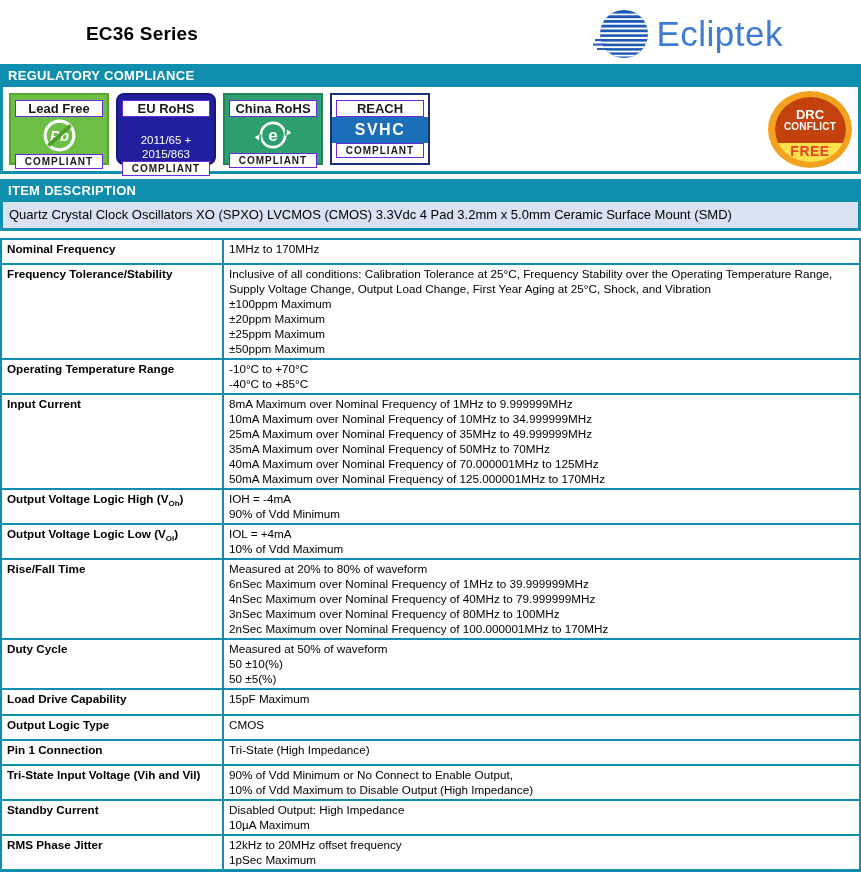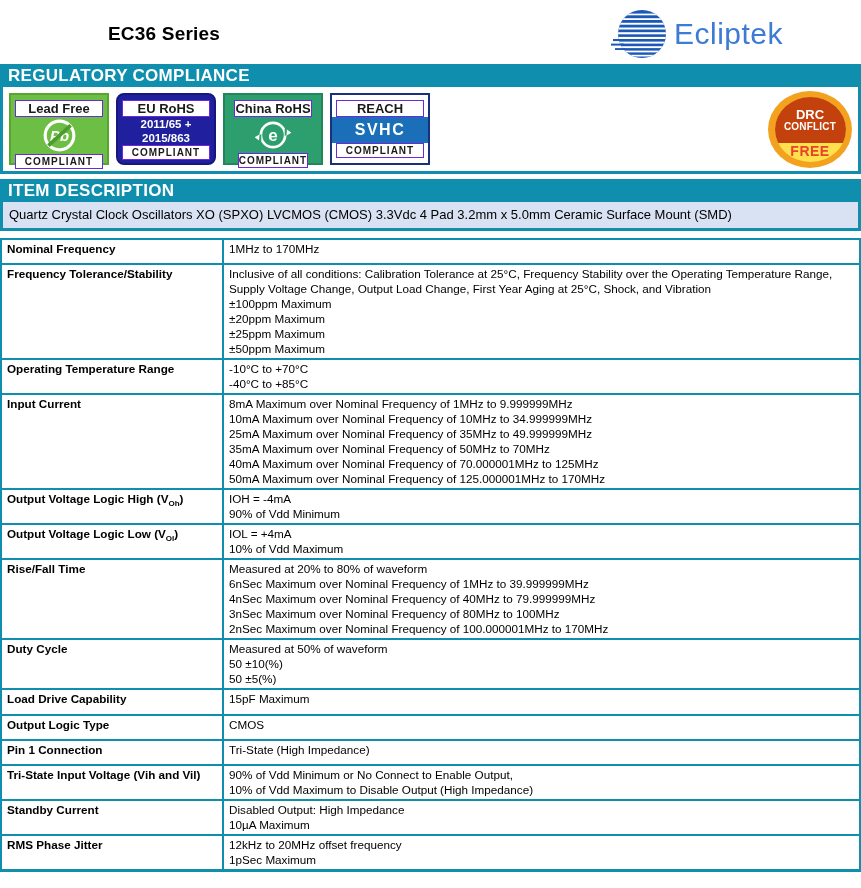--- a/index.html
+++ b/index.html
@@ -13,36 +13,35 @@
   }
   .page { width:861px; }
 
   
   .top {
     height:64px;
     display:flex;
     align-items:center;
     justify-content:space-between;
     padding:4px 78px 0 86px;
-    margin-left:22px;
   }
   .doc-title { font-size:19px; font-weight:bold; letter-spacing:0.2px; }
   .logo { display:flex; align-items:center; gap:6px; }
   .logo-text {
-    font-size:30px;
+    font-size:35px;
     color:#3d7cd2;
     letter-spacing:0.5px;
     font-weight:400;
   }
 
   
   .sec-bar {
     background:#0f8ead;
     color:#fff;
-    font-size:17px;
+    font-size:13px;
     font-weight:bold;
     letter-spacing:0.3px;
     height:23px;
     line-height:23px;
     padding-left:8px;
   }
   .boxed {
     border:3px solid #0f8ead;
     border-top:none;
     background:#fff;
@@ -67,22 +66,22 @@
     margin:5px 4px;
     text-align:center;
     color:#1a1a1a;
   }
   .badge-top { font-size:13px; font-weight:bold; line-height:15px; margin-bottom:0; }
   .badge-bot { font-size:10px; font-weight:bold; letter-spacing:1px; line-height:13px; margin-top:0; }
   .badge-mid { flex:1; display:flex; flex-direction:column; align-items:center; justify-content:center; }
 
   .badge.lead-free { background:#6cbe45; border-color:#58a52f; }
   .badge.eu-rohs   { background:#20209e; border-color:#16167e;border-radius:8px; }
-  .badge.eu-rohs .badge-mid { color:#fff; font-size:11.5px; font-weight:bold; line-height:14px; }
-  .badge.china-rohs{ background:#2d9f6f; border-color:#23855b;align-items:center; }
+  .badge.eu-rohs .badge-mid { color:#fff; font-size:11.5px; font-weight:normal; line-height:14px;margin-top:16px; }
+  .badge.china-rohs{ background:#2d9f6f; border-color:#23855b; }
   .badge.reach     { background:#fff;    border-color:#1a2f7e; }
   .reach-band {
     background:#1b6eb8;
     color:#fff; font-weight:bold; font-size:16px; letter-spacing:1.5px;
     width:100%; text-align:center; line-height:26px; flex:1;
     display:flex; align-items:center; justify-content:center;
   }
 
   .drc {
     margin-left:auto;

